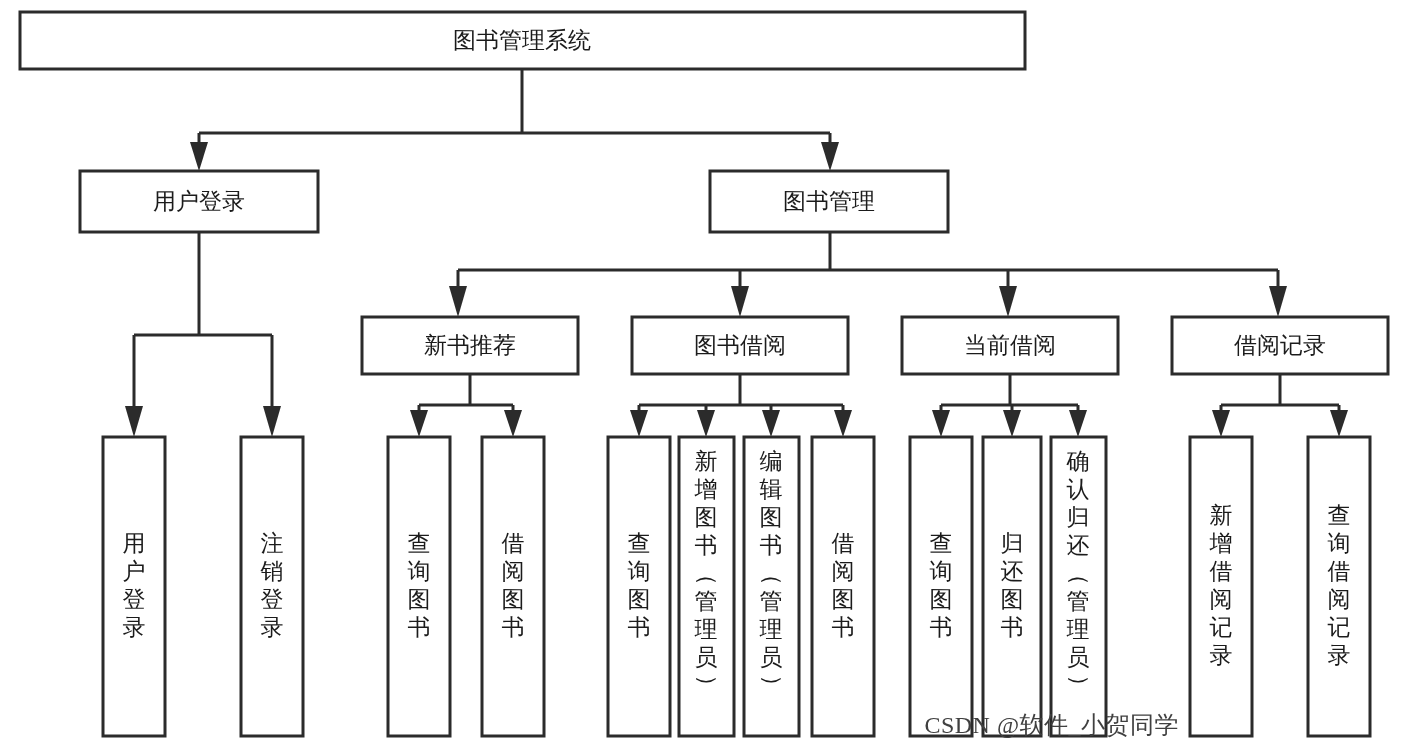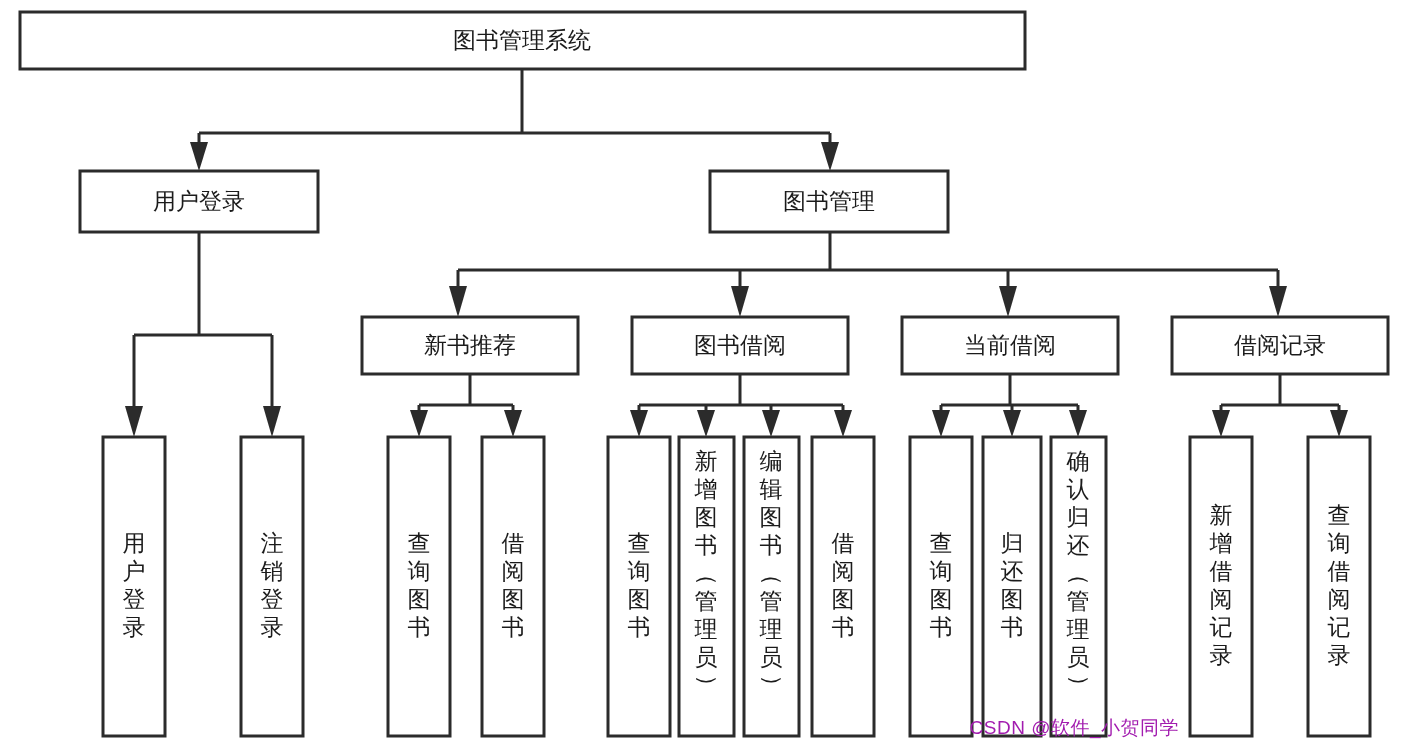--- a/index.html
+++ b/index.html
@@ -53,23 +53,23 @@
   text.vlabel {
     fill: #1b1b1b;
     font-family: "DejaVu Sans", "Liberation Sans", sans-serif;
     font-size: 23px;
     text-anchor: middle;
   }
   .watermark {
     position: absolute;
     right: 8px;
     bottom: 6px;
-    font-family: Liberation Sans, sans-serif;
-    font-size: 19px;
-    color: #a21caf;
+    font-family: Liberation Serif, serif;
+    font-size: 24px;
+    color: #404040;
     letter-spacing: 0.5px;
     white-space: nowrap;
     user-select: none;
   }
 </style>
 </head>
 <body>
 
 <div id="diagram-root">
 

